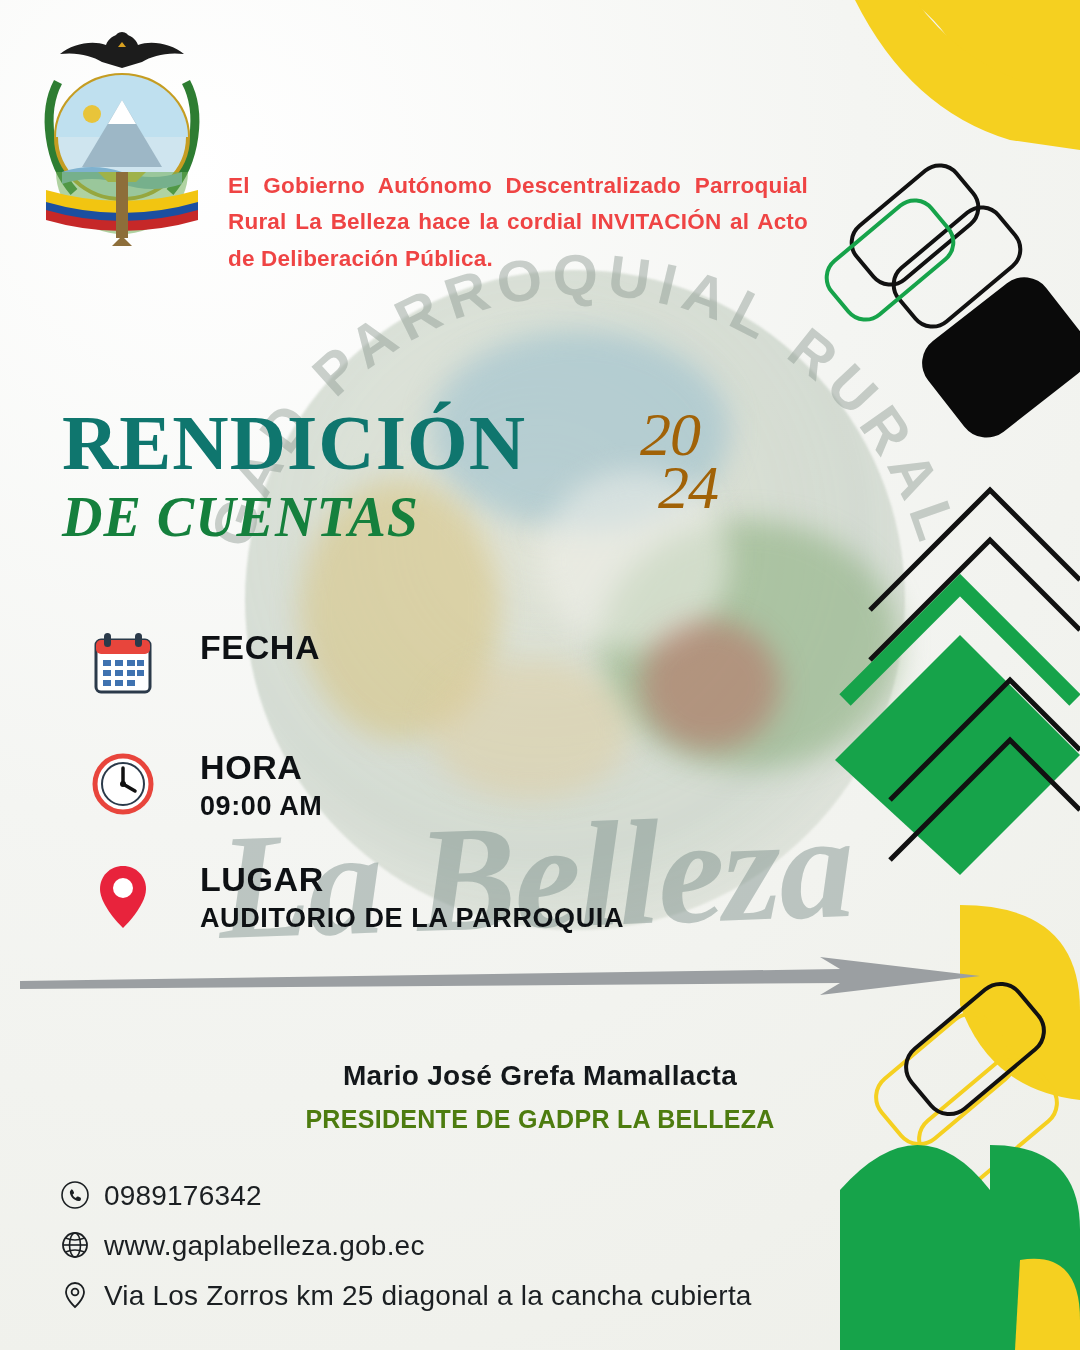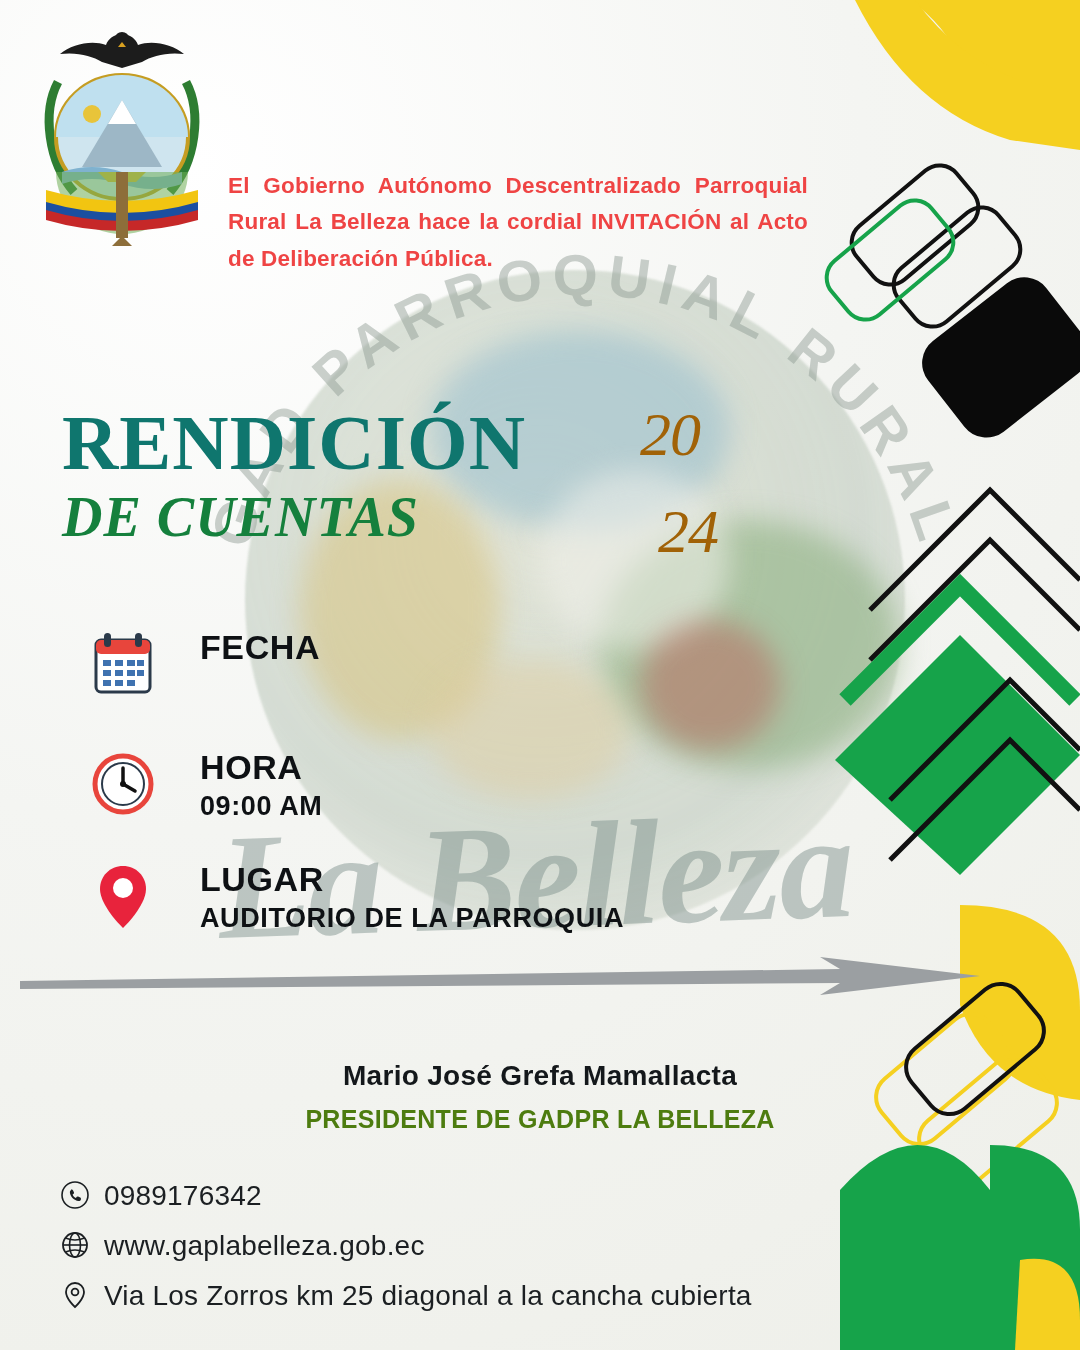--- a/index.html
+++ b/index.html
@@ -139,21 +139,21 @@
     left: 640px;
     top: 408px;
     font-family: "Liberation Serif", serif;
     font-weight: normal;
     font-style: italic;
     font-size: 62px;
     color: #a16207;
     line-height: 0.86;
     letter-spacing: -1px;
   }
-  .year .y2 { display: block; margin-left: 18px; margin-top: 44px; }
+  .year .y2 { display: block; margin-left: 18px; }
 
   
   .info-row { position: absolute; }
   .info-label {
     font-size: 34px;
     font-weight: bold;
     color: #0e1114;
     letter-spacing: 0.6px;
   }
   .info-value {

